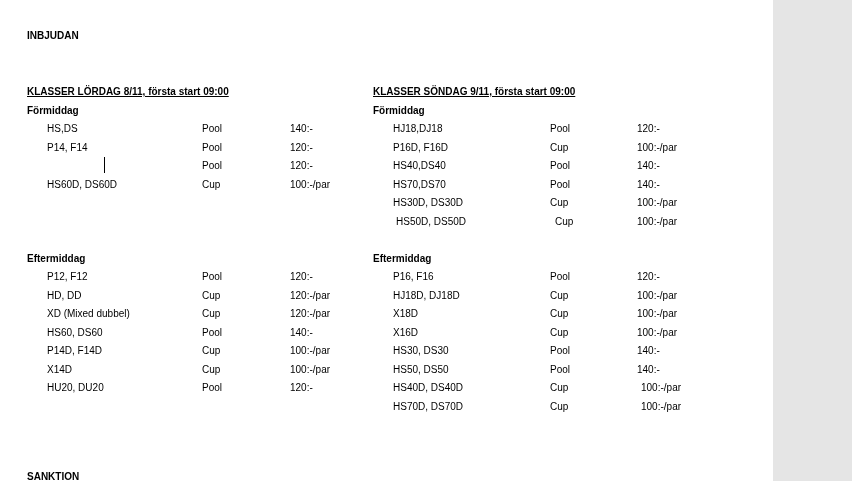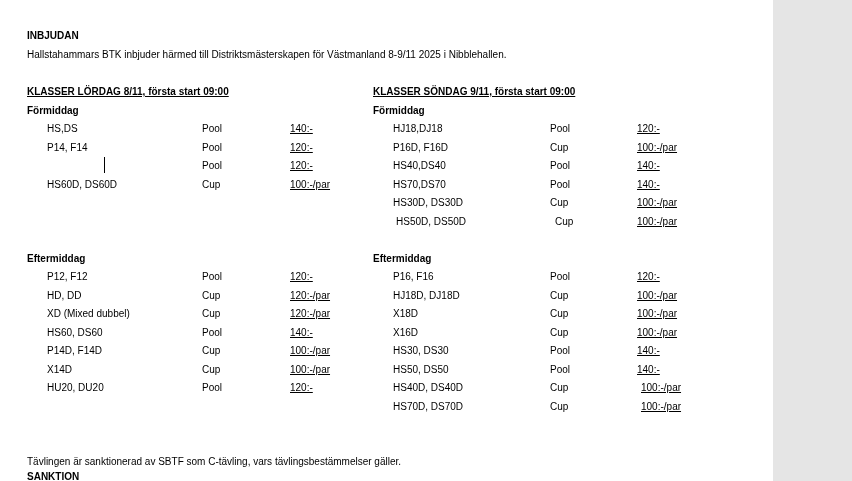--- a/index.html
+++ b/index.html
@@ -57,21 +57,21 @@
     height: 18.5px; line-height: 18.5px;
     font-weight: bold; white-space: nowrap;
   }
   .t-row {
     position: relative;
     height: 18.5px; line-height: 18.5px;
     white-space: nowrap;
   }
   .c-name  { position: absolute; left: 0; margin-left: 20px; }
   .c-type  { position: absolute; left: 175px; }
-  .c-price { position: absolute; left: 263px; text-decoration: underline; }
+  .c-price { position: absolute; left: 263px; }
   .t-right .c-type  { left: 177px; }
   .t-right .c-price { left: 264px; }
 
   .row-indent .c-name  { padding-left: 3px; }
   .row-indent .c-type  { padding-left: 5px; }
   .row-indent-price .c-price { padding-left: 4px; }
 
   .doc-footer-heading {
     position: absolute; left: 27px; top: 434px;
     height: 18.5px; line-height: 18.5px;
@@ -92,21 +92,20 @@
 </style>
 </head>
 <body>
 
 <div class="screen">
 
   <div class="page">
 
     <div class="doc-title">INBJUDAN</div>
 
-    <div class="doc-intro">Hallstahammars BTK inbjuder härmed till Distriktsmästerskapen för Västmanland 8-9/11 2025 i Nibblehallen.</div>
 
     <div class="t-table t-left">
       <div class="t-header">KLASSER LÖRDAG 8/11, första start 09:00</div>
       <div class="t-section s-morning">
         <div class="t-label">Förmiddag</div>
         <div>
             <div class="t-row">
     <span class="c-name">HS,DS</span>
     <span class="c-type">Pool</span>
     <span class="c-price">140:-</span>
@@ -248,21 +247,20 @@
     <span class="c-name">HS70D, DS70D</span>
     <span class="c-type">Cup</span>
     <span class="c-price">100:-/par</span>
   </div>
           </div>
       </div>
     </div>
 
     <div class="doc-footer-heading">SANKTION</div>
 
-    <div class="doc-footer-text">Tävlingen är sanktionerad av SBTF som C-tävling, vars tävlingsbestämmelser gäller.</div>
 
     <div class="caret"></div>
 
   </div>
 
   <div class="gutter"></div>
 
 </div>
 
 </body></html>

